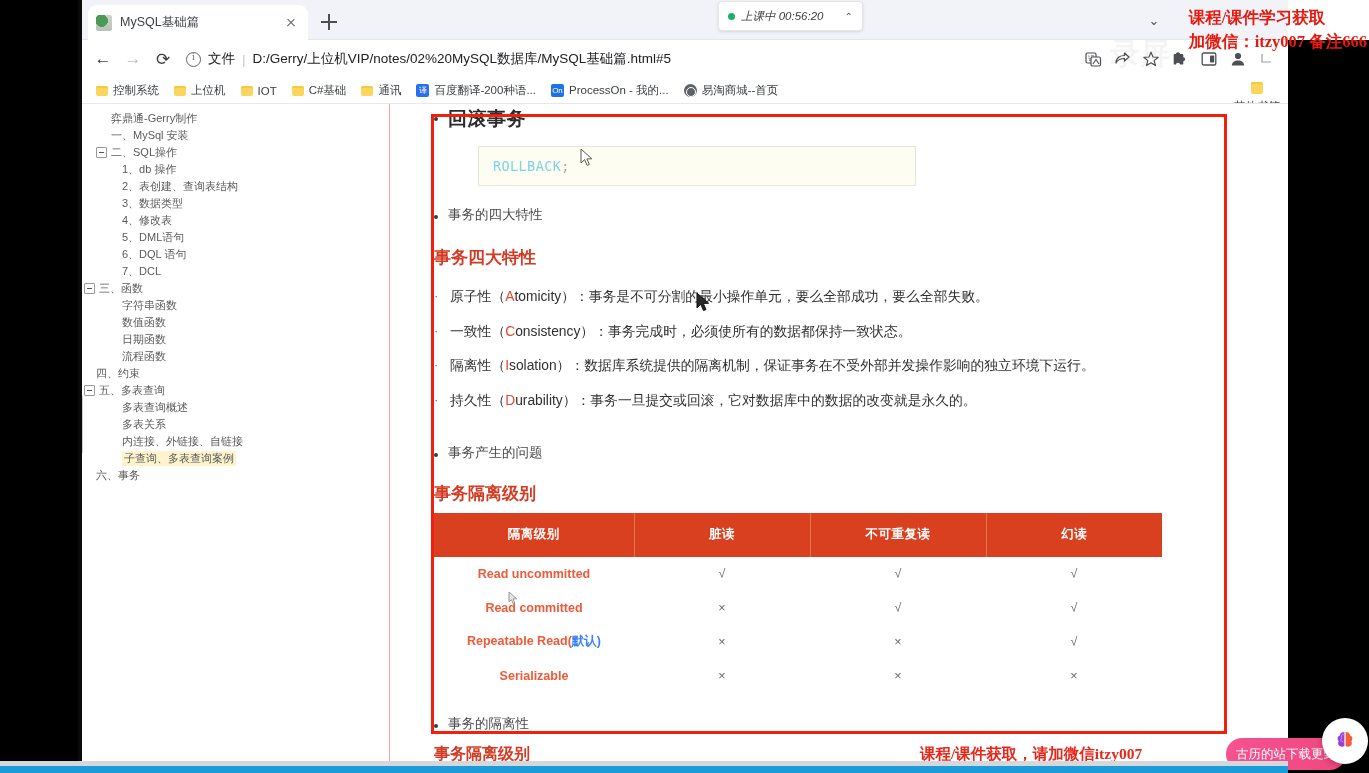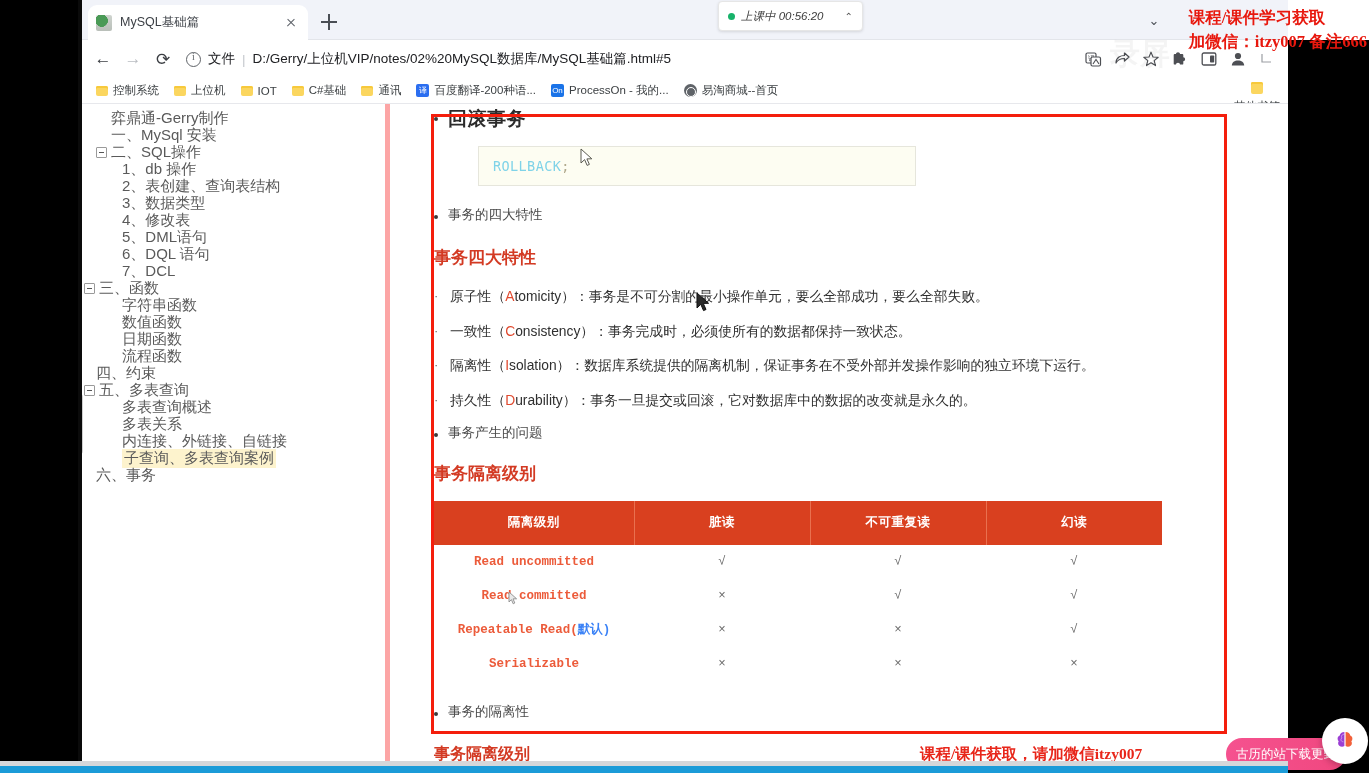--- a/index.html
+++ b/index.html
@@ -124,22 +124,22 @@
   .bm-right { position: absolute; right: 8px; top: 4px; display: flex; align-items: center; gap: 5px; flex-direction: column; }
 
   
   .page {
     position: relative; height: calc(773px - 40px - 38px - 27px);
     background: #ffffff; display: flex;
   }
   
   .navpane {
     width: 308px; flex: 0 0 308px; background: #fff;
-    border-right: 5px solid #fca5a5; padding: 6px 0 0 0;
-    font-size: 15px; color: #5a5a5a; position: relative; overflow: hidden;
+    border-right: 1px solid #fca5a5; padding: 6px 0 0 0;
+    font-size: 11px; color: #5a5a5a; position: relative; overflow: hidden;
   }
   .nav-row { display: flex; align-items: center; height: 17px; white-space: nowrap; }
   .nav-toggle {
     width: 11px; height: 11px; flex: 0 0 11px; margin-right: 4px;
     border: 1px solid #9a9a9a; background: #fff; position: relative; border-radius: 1px;
   }
   .nav-toggle::after {
     content: ""; position: absolute; left: 2px; top: 4px; width: 5px; height: 1px; background: #555;
   }
   .nav-toggle.blank { border: none; background: transparent; }
@@ -188,21 +188,21 @@
     font-size: 17px; font-weight: 700; color: #d33a23; margin: 22px 0 0 0;
   }
   .acid-item { font-size: 13.8px; color: #2f2f2f; line-height: 1.5; }
   .acid-item .cap { color: #e04a2f; }
   .acid-list { margin-top: 18px; display: flex; flex-direction: column; gap: 14px; }
   .acid-row { display: flex; align-items: flex-start; gap: 10px; }
   .acid-dash { color: #6b6b6b; font-size: 13px; margin-top: 1px; flex: 0 0 6px;}
 
   
   table.iso {
-    margin-top: 16px; width: 728px; border-collapse: collapse; table-layout: fixed; font-family: Liberation Mono, monospace;
+    margin-top: 8px; width: 728px; border-collapse: collapse; table-layout: fixed;
   }
   table.iso th {
     background: #d9401f; color: #ffffff; font-size: 12.5px; font-weight: 700;
     height: 44px; border-right: 1px solid #e9704f; letter-spacing: .5px;
   }
   table.iso th:last-child { border-right: none; }
   table.iso td {
     height: 34px; text-align: center; font-size: 12.5px; color: #6a6a6a;
     background: #fff;
   }
@@ -513,21 +513,21 @@
             <div class="acid-row">
               <span class="acid-dash">·</span>
               <span class="acid-item"><span>隔离性（</span><span class="cap">I</span><span>solation）：</span><span>数据库系统提供的隔离机制，保证事务在不受外部并发操作影响的独立环境下运行。</span></span>
             </div>
             <div class="acid-row">
               <span class="acid-dash">·</span>
               <span class="acid-item"><span>持久性（</span><span class="cap">D</span><span>urability）：</span><span>事务一旦提交或回滚，它对数据库中的数据的改变就是永久的。</span></span>
             </div>
           </div>
 
-          <div class="bullet-row" style="margin-top:12px">
+          <div class="bullet-row" style="margin-top:32px">
             <span class="bullet-dot"></span>
             <span class="li-plain">事务产生的问题</span>
           </div>
 
           <div class="h-red" style="margin-top:20px">事务隔离级别</div>
 
           <table class="iso">
             <thead>
               <tr>
                 <th style="width:200px">隔离级别</th>

